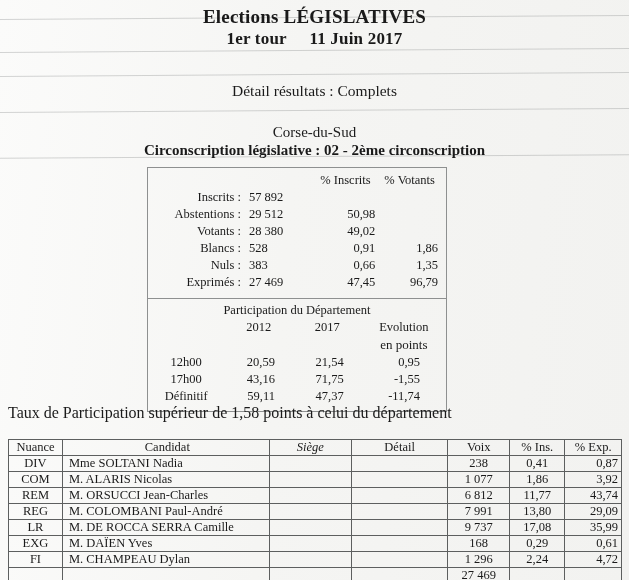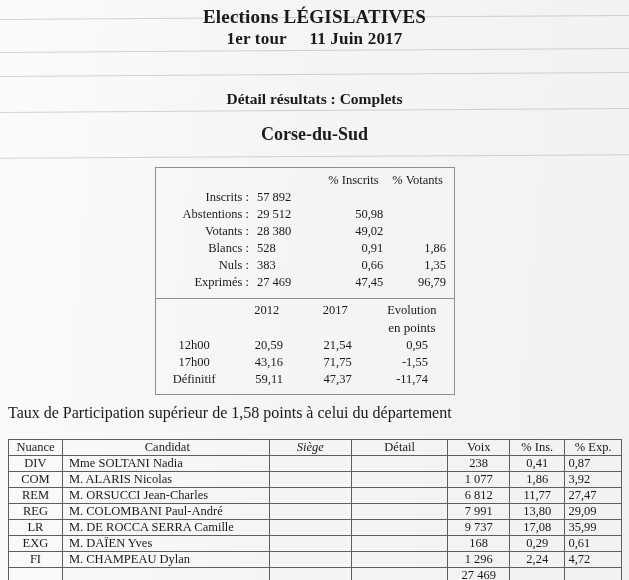--- a/index.html
+++ b/index.html
@@ -46,41 +46,41 @@
     font-weight: bold;
     letter-spacing: .2px;
   }
   .t-main2 {
     top: 29px;
     font-size: 17px;
     font-weight: bold;
     letter-spacing: .2px;
   }
   .t-detail {
-    top: 90px;
+    top: 82px;
     font-size: 15.5px;
-    font-weight: bold;
+    font-weight: normal;
     text-align: center;
   }
   .t-dept {
     top: 124px;
-    font-size: 18px;
-    font-weight: bold;
+    font-size: 15px;
+    font-weight: normal;
   }
   .t-circo {
     top: 142px;
     font-size: 15px;
     font-weight: bold;
   }
   .gap-sp { display: inline-block; width: 14px; }
 
   
   #stats-wrap {
     position: absolute;
-    left: 155px;
+    left: 147px;
     top: 167px;
     width: 298px;
     border: 1px solid #8e9090;
     background: transparent;
   }
   #results-box {
     border-bottom: 1px solid #8e9090;
     padding: 4px 0 7px 0;
   }
   #participation-box {
@@ -144,21 +144,21 @@
     white-space: nowrap;
     overflow: hidden;
   }
   #candidates-table th { text-align: center; }
   .col-nuance   { width: 50px;  text-align: center; }
   .col-candidat { width: 208px; text-align: left; padding-left: 6px !important; }
   .col-siege    { width: 92px;  text-align: center; font-style: italic; }
   .col-detail   { width: 110px; text-align: center; }
   .col-voix     { width: 62px;  text-align: center; }
   .col-pins     { width: 54px;  text-align: center; }
-  .col-pexp     { width: 54px;  text-align: left; }
+  .col-pexp     { width: 54px;  text-align: right; }
 
   .total-row td.empty-cell {
     border: none;
   }
   .total-row td.total-voix {
     border: 1px solid #5d5f5f;
     text-align: center;
   }
 </style>
 </head>
@@ -185,20 +185,23 @@
   </div>
 
   <div class="title-block t-detail">
     <span>Détail résultats : Complets</span>
   </div>
 
   <div class="title-block t-dept">
     <span>Corse-du-Sud</span>
   </div>
 
+  <div class="title-block t-circo">
+    <span>Circonscription législative : 02 - 2ème circonscription</span>
+  </div>
 
   <div id="stats-wrap">
 
     <div id="results-box">
       <table class="stats">
         <thead>
           <tr>
             <th class="c-label"></th>
             <th class="c-val"></th>
             <th class="c-pins hdr-pins">% Inscrits</th>
@@ -242,20 +245,23 @@
               <td class="c-pins">47,45</td>
               <td class="c-pvot">96,79</td>
             </tr>
           </tbody>
       </table>
     </div>
 
     <div id="participation-box">
       <table class="stats">
         <thead>
+          <tr>
+            <th class="part-title" colspan="4">Participation du Département</th>
+          </tr>
           <tr>
             <th class="p-label"></th>
             <th class="p-2012">2012</th>
             <th class="p-2017">2017</th>
             <th class="p-evo">Evolution</th>
           </tr>
           <tr>
             <th></th>
             <th></th>
             <th></th>
@@ -322,21 +328,21 @@
           <td class="col-pins">1,86</td>
           <td class="col-pexp">3,92</td>
         </tr>
         <tr>
           <td class="col-nuance">REM</td>
           <td class="col-candidat">M. ORSUCCI Jean-Charles</td>
           <td class="col-siege"></td>
           <td class="col-detail"></td>
           <td class="col-voix">6 812</td>
           <td class="col-pins">11,77</td>
-          <td class="col-pexp">27,47</td>
+          <td class="col-pexp">43,74</td>
         </tr>
         <tr>
           <td class="col-nuance">REG</td>
           <td class="col-candidat">M. COLOMBANI Paul-André</td>
           <td class="col-siege"></td>
           <td class="col-detail"></td>
           <td class="col-voix">7 991</td>
           <td class="col-pins">13,80</td>
           <td class="col-pexp">29,09</td>
         </tr>

